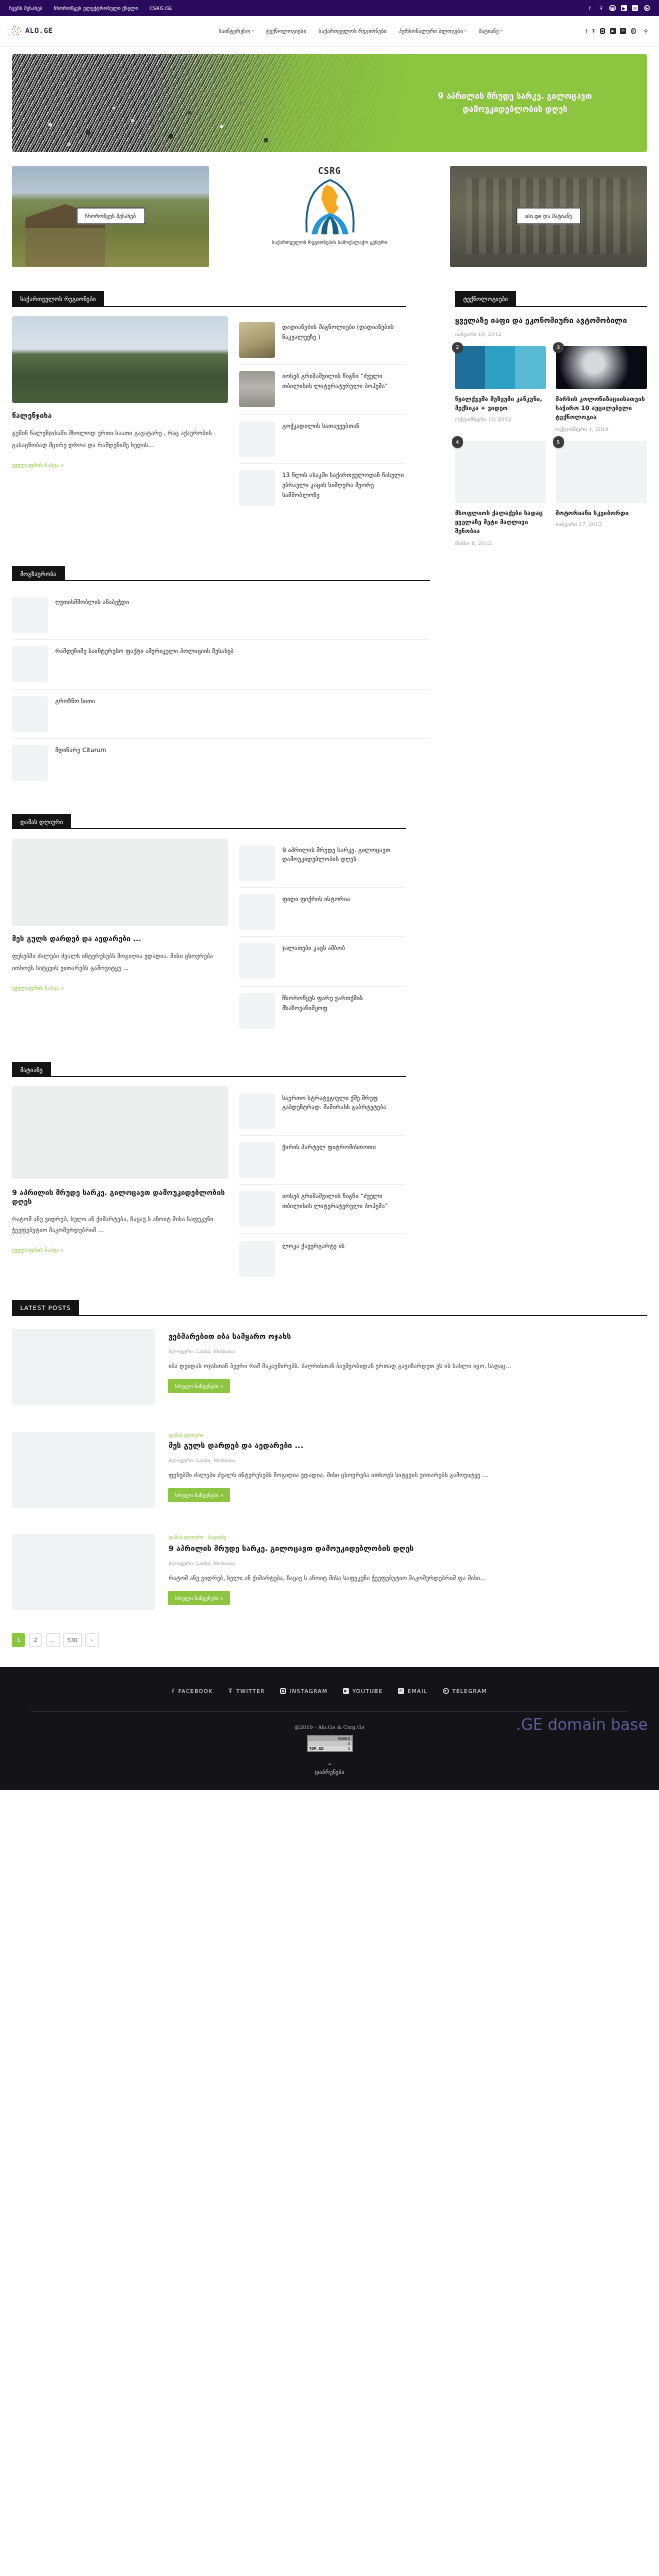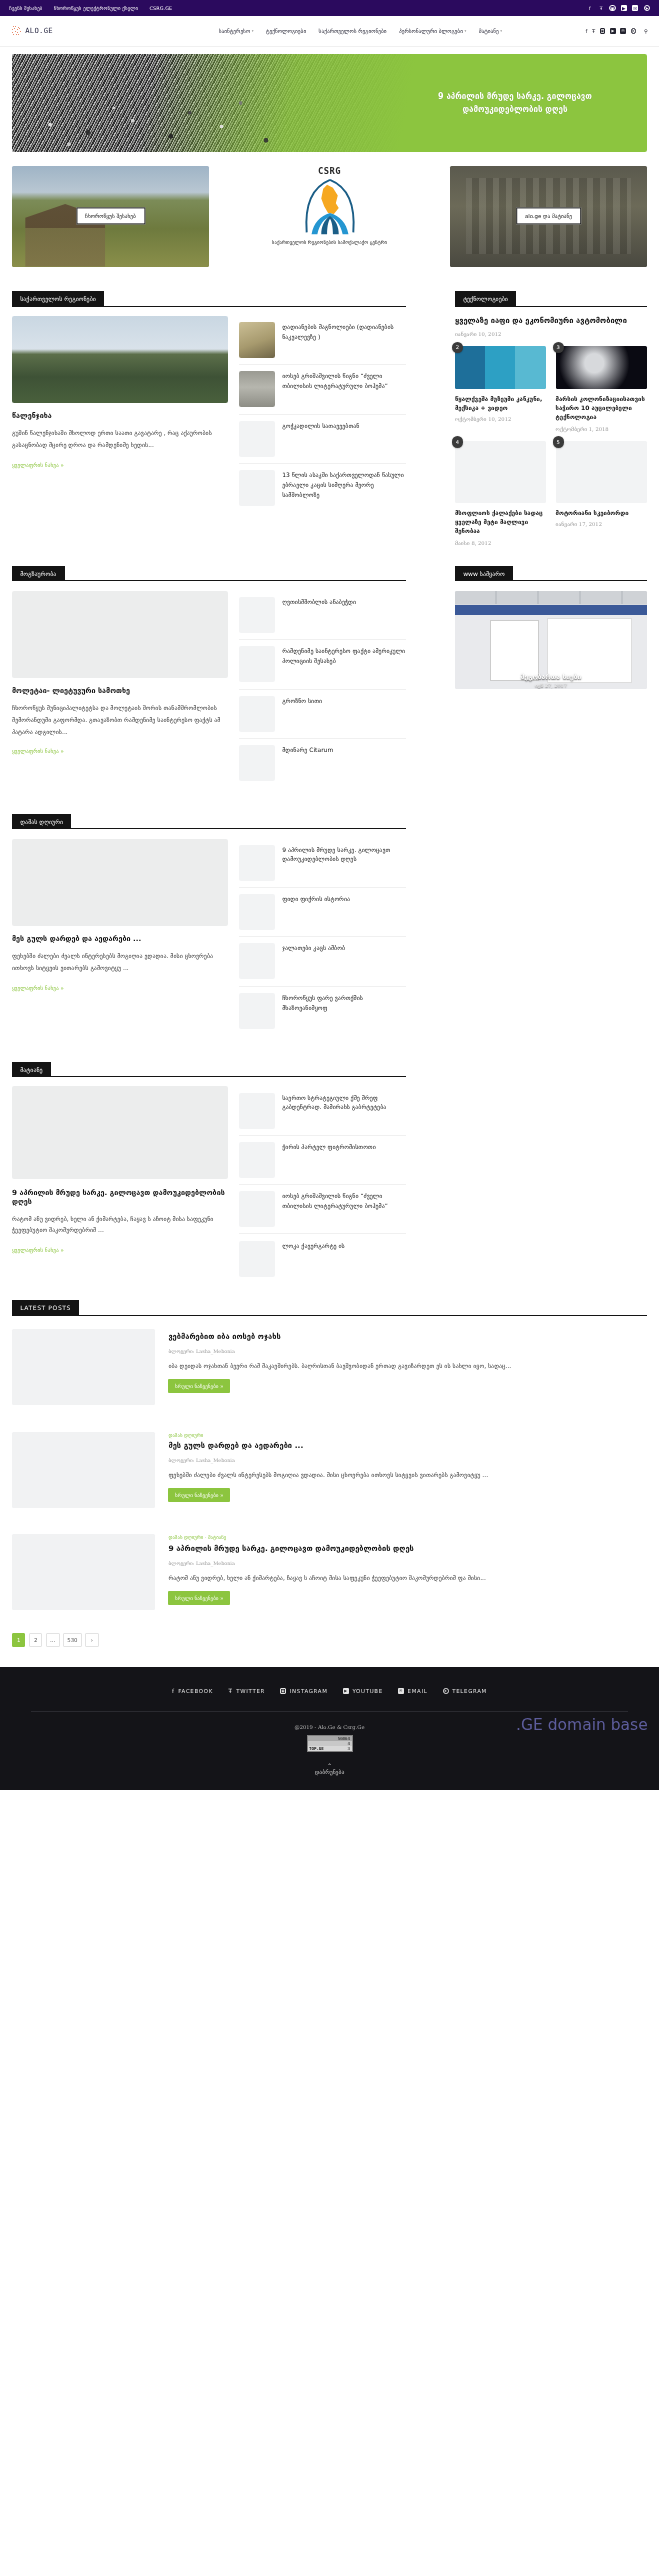--- a/index.html
+++ b/index.html
@@ -41,21 +41,21 @@
   .brand { display: flex; align-items: center; gap: 2.6px; width: 124px; }
   .brand .dots {
     width: 11.3px; height: 11.3px; position: relative;
   }
   .brand .dots i {
     position: absolute; width: 1px; height: 1px; border-radius: 50%;
     background: #e2683c;
   }
   .brand .bname {
     font-family: "DejaVu Sans Mono", "Liberation Mono", monospace;
-    font-size: 7.2px; font-weight: normal; letter-spacing: 0.3px; color: #2b2b45;
+    font-size: 7.2px; font-weight: bold; letter-spacing: 0.3px; color: #2b2b45;
   }
   .mainnav { display: flex; align-items: center; gap: 12.4px; flex: 1; justify-content:center; }
   .mainnav a {
     font-size: 5.4px; color: #252535; display: inline-flex; align-items: center; gap: 1.5px;
     white-space: nowrap;
   }
   .caret { font-size: 3.6px; color: #999; }
   .hsocial { display: flex; align-items: center; gap: 4.6px; margin-left: auto; }
   .hsocial span { font-size: 5.2px; color: #23232f; display:inline-flex; align-items:center; justify-content:center;}
   .hsocial .sqd { width:5.7px;height:5.7px;background:#23232f;color:#fff !important;border-radius:1px;font-size:3.6px;font-weight:bold;}
@@ -413,26 +413,20 @@
     </div>
   </div>
 
   <div class="cols" style="margin-top:5.2px">
     <div class="colmain">
       <div class="secbar">
         <span class="stitle">მოგზაურობა</span>
         <div class="sline"></div>
       </div>
       <div class="fblock">
-        <div class="fbig">
-          <div class="fimg"></div>
-          <h3>მოლეტაი- ლიეტუვური სამოთხე</h3>
-          <p>ჩხოროწყუს მუნიციპალიტეტსა და მოლეტაის შორის თანამშრომლობის მემორანდუმი გაფორმდა. გთავაზობთ რამდენიმე საინტერესო ფაქტს ამ პატარა ადგილის...</p>
-          <a class="flink">ყველაფრის ნახვა »</a>
-        </div>
         <div class="flist">
           <div class="fitem">
             <div class="fthumb"></div>
             <div class="ftitle">ღვთისმშობლის ანაბეჭდი</div>
           </div>
           <div class="fitem">
             <div class="fthumb"></div>
             <div class="ftitle">რამდენიმე საინტერესო ფაქტი ამერიკული პოლიციის შესახებ</div>
           </div>
           <div class="fitem">
@@ -440,33 +434,20 @@
             <div class="ftitle">გროზნო სითი</div>
           </div>
           <div class="fitem">
             <div class="fthumb"></div>
             <div class="ftitle">მდინარე Citarum</div>
           </div>
         </div>
       </div>
     </div>
 
-    <div class="colside">
-      <div class="secbar">
-        <span class="stitle">www სამყარო</span>
-        <div class="sline"></div>
-      </div>
-      <div class="wwwimg">
-        <div class="browserbar"></div>
-        <div class="feedcol"></div>
-        <div class="feedcol2"></div>
-        <div class="cap">მეგობართა სიები</div>
-        <div class="capd">ივნ 27, 2017</div>
-      </div>
-    </div>
   </div>
 
   <div class="cols" style="margin-top:11.3px">
     <div class="colmain">
       <div class="secbar">
         <span class="stitle">დაშას დღიური</span>
         <div class="sline"></div>
       </div>
       <div class="fblock">
         <div class="fbig">
@@ -536,21 +517,21 @@
 
   <div class="secbar" style="margin-top:17.5px">
     <span class="stitle" style="letter-spacing:0.6px">LATEST POSTS</span>
     <div class="sline"></div>
   </div>
 
   <div class="lpost">
     <div class="limg"></div>
     <div class="lbody">
       <div class="lcat"></div>
-      <h3>ვებმარებით იბა იოსებ ოჯახს</h3>
+      <h3>ვებმარებით იბა სამყარო ოჯახს</h3>
       <div class="lauthor">
         <span>ბლოგერი:</span>
         <span>Lasha_Mebonia</span>
       </div>
       <div class="lexc">იბა დეიდას ოჯახთან ბევრი რამ მაკავშირებს. ბაღრისთან ბავშვობიდან ერთად გავიზარდეთ ეს ის სახლი იყო, სადაც...</div>
       <a class="lbtn">სრული ნაჩვენები »</a>
     </div>
   </div>
 
   <div class="lpost">

